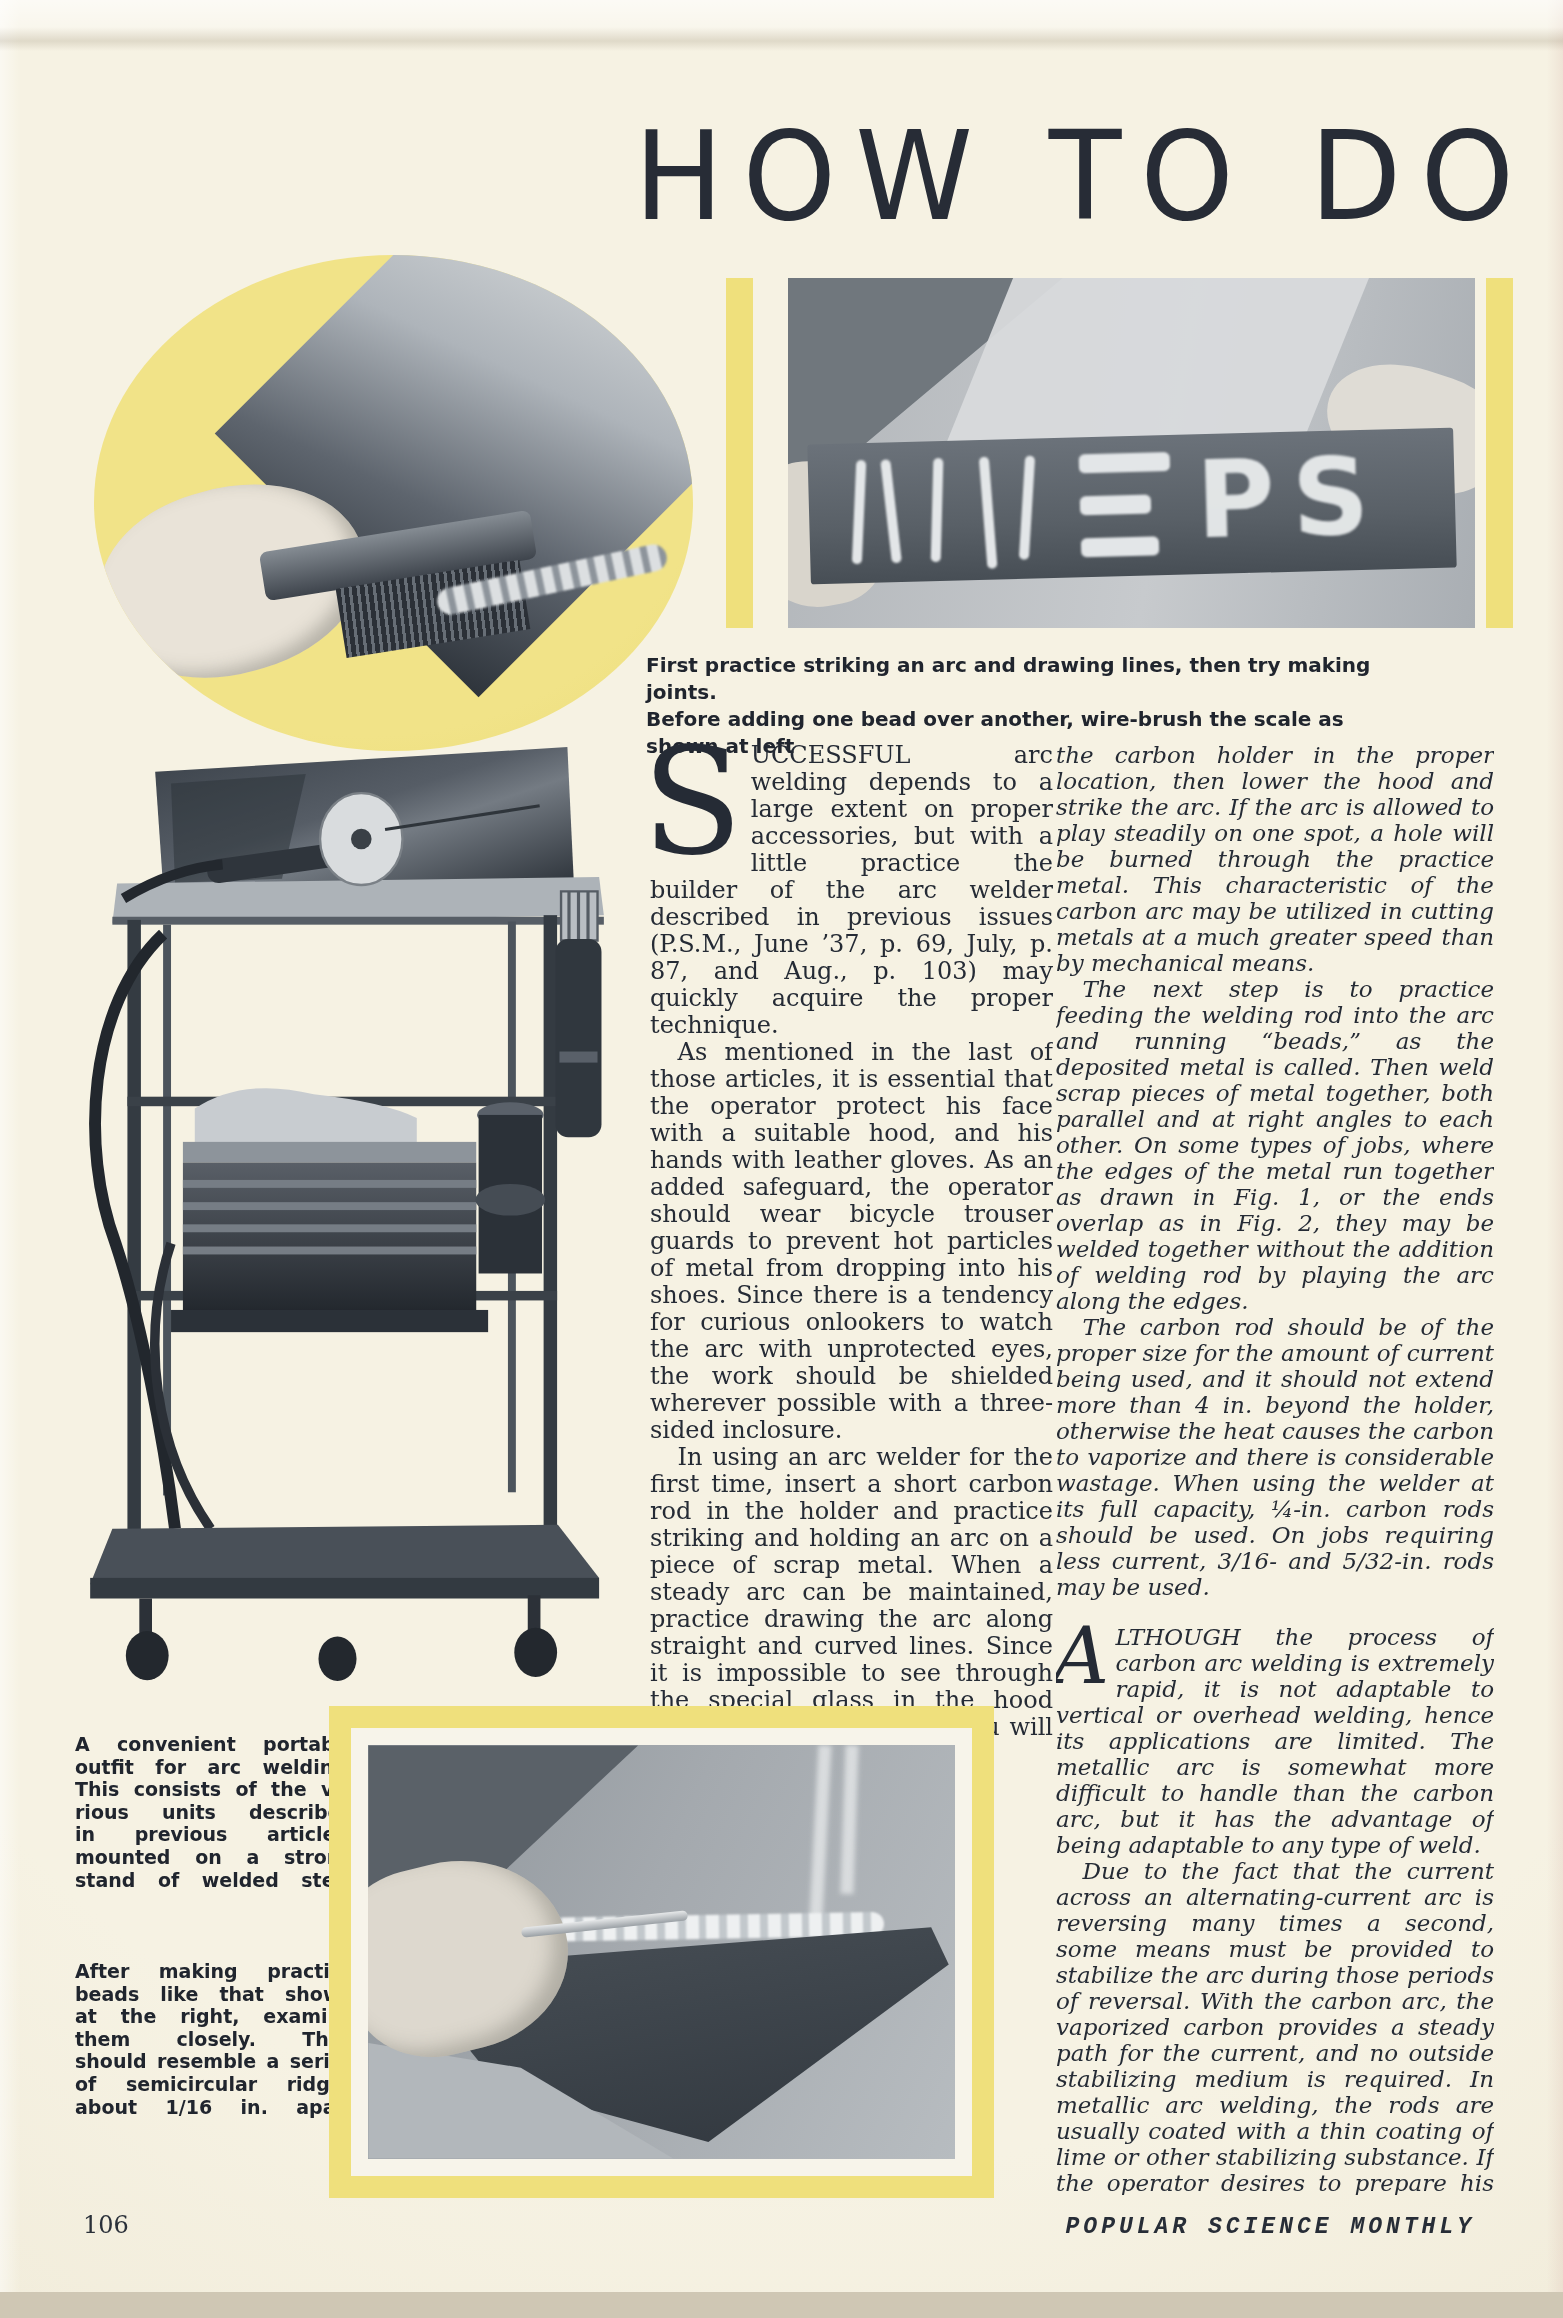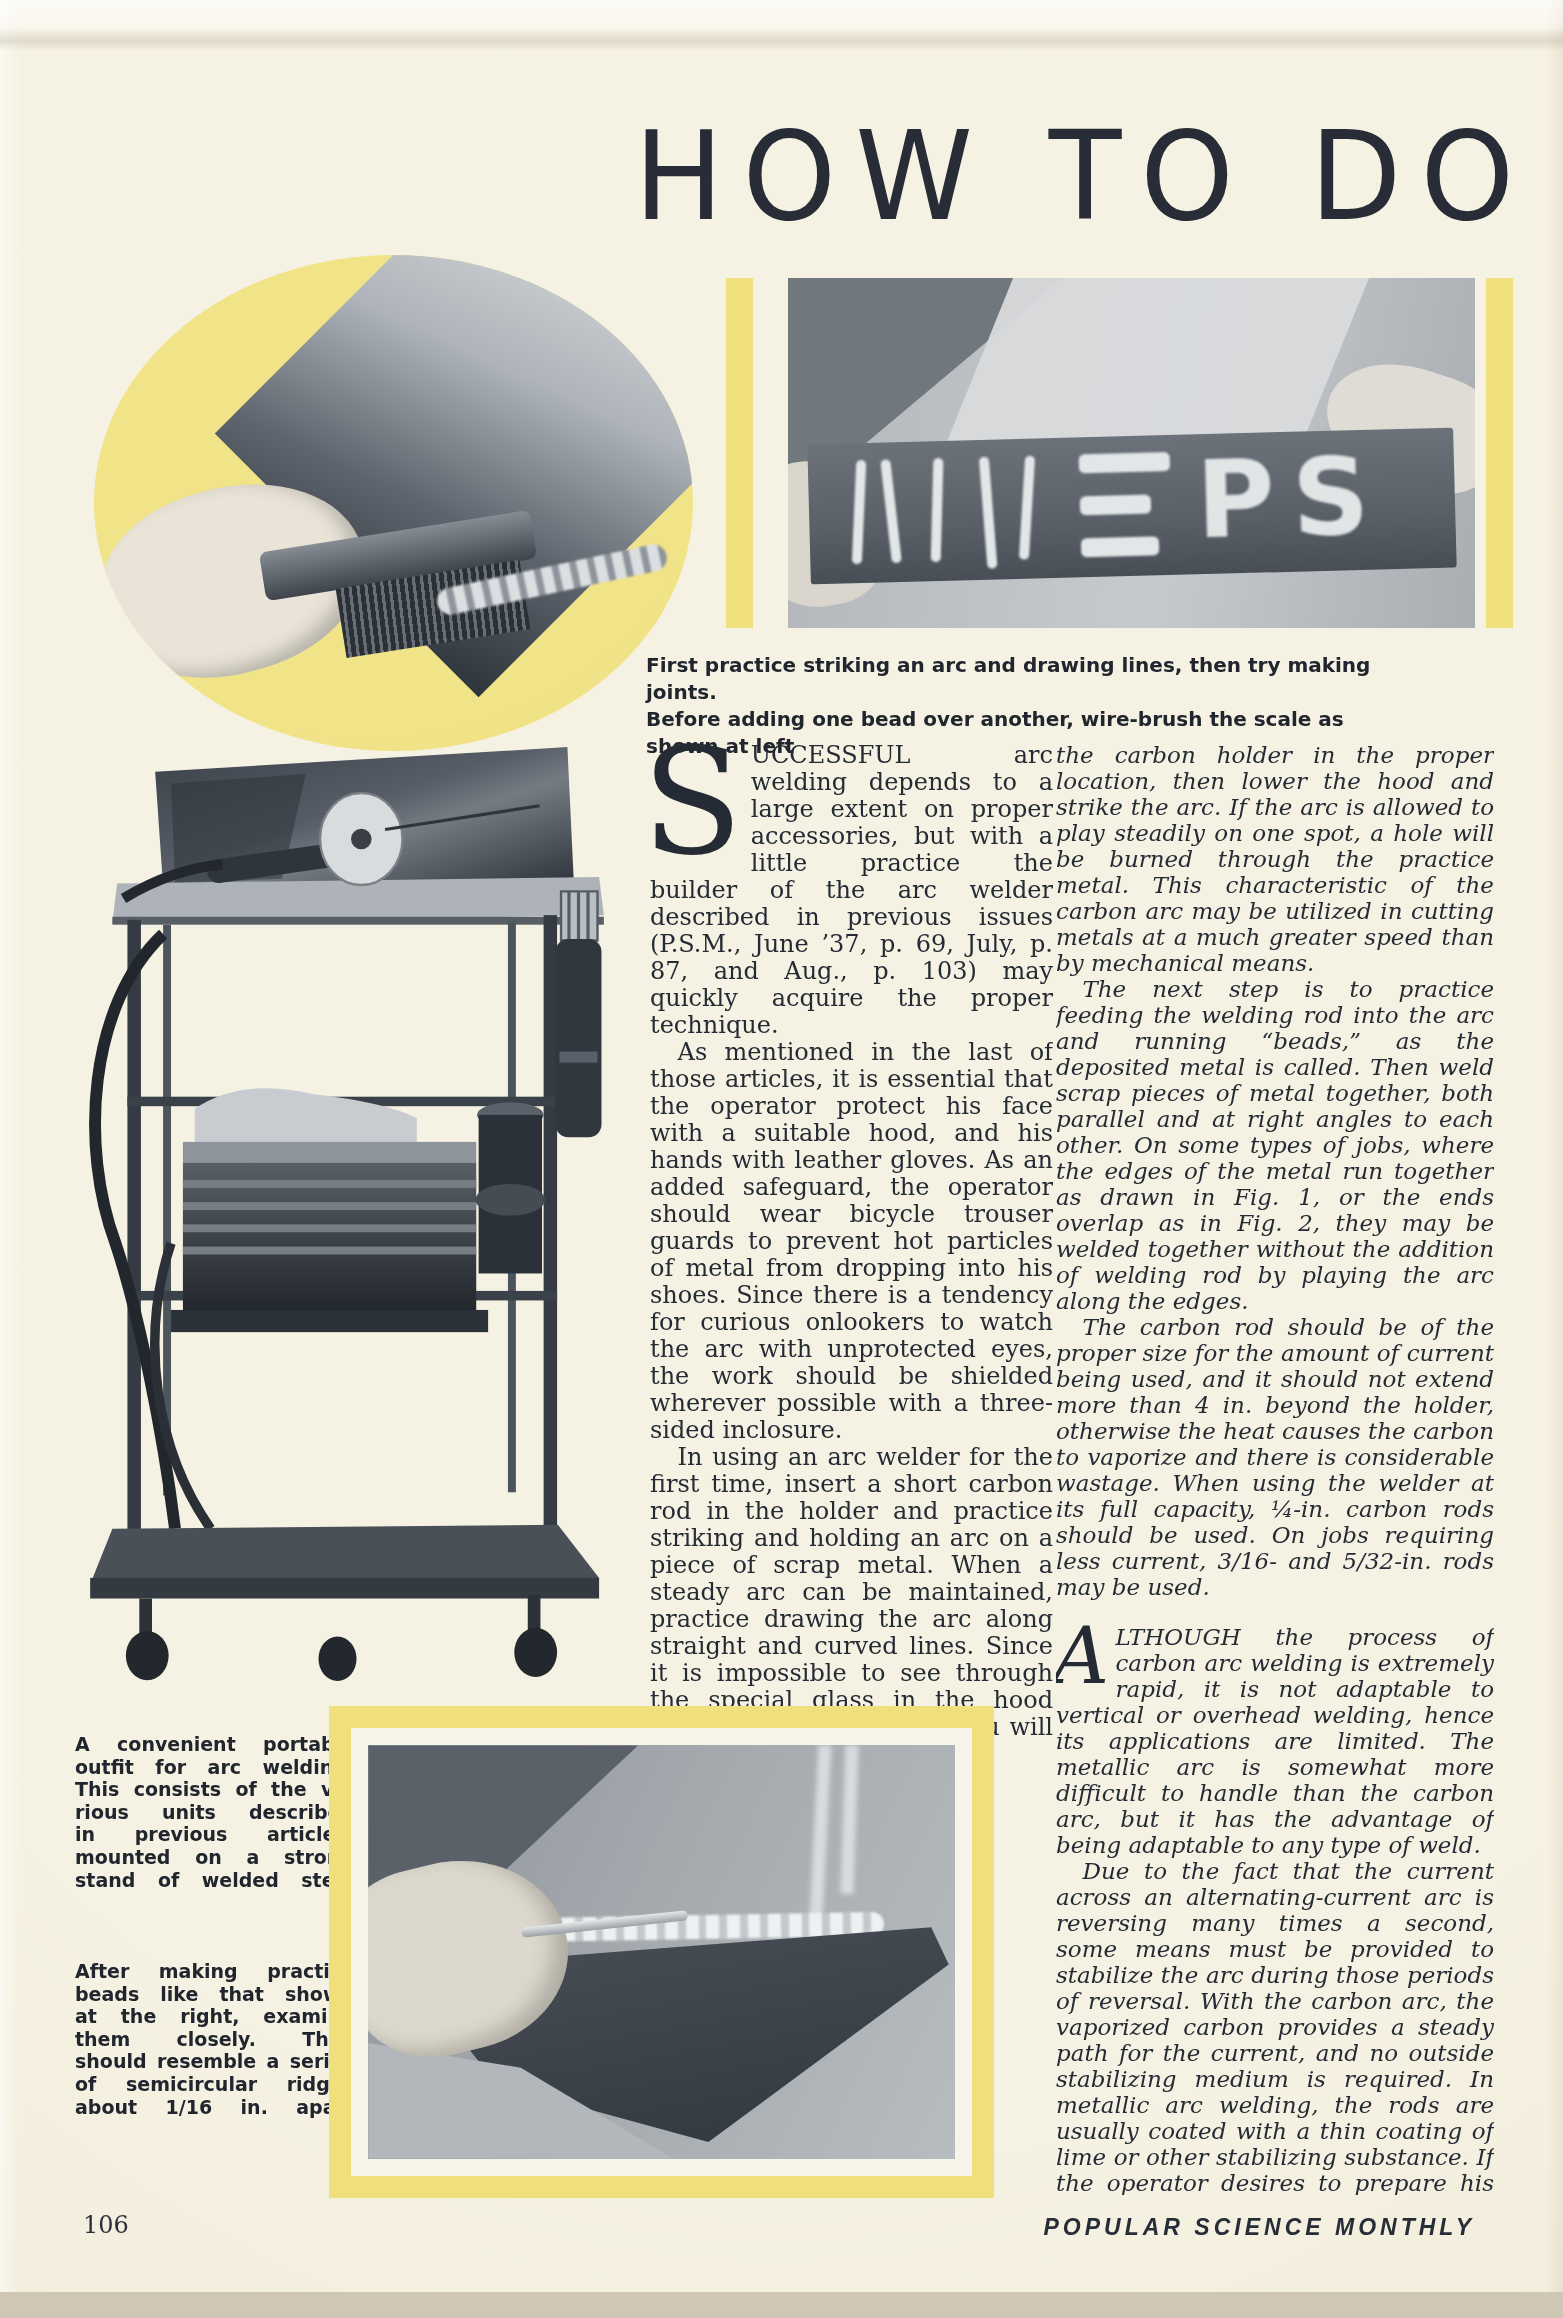--- a/index.html
+++ b/index.html
@@ -171,21 +171,21 @@
     box-shadow:inset -12.7px -9.5px 19px rgba(95,95,85,.35);
   }
   .photo2 .rod{
     position:absolute;left:26%;top:42%;width:167px;height:9.5px;
     background:linear-gradient(#e6e8e9,#9aa0a5);transform:rotate(-6deg);border-radius:4.8px;
   }
   
   .page-number{position:absolute;left:83px;top:2211px;font-size:24px;color:#2a3039;}
   .footer-title{
     position:absolute;left:991px;top:2214px;width:484px;text-align:right;
-    font-family:Liberation Sans, sans-serif;font-style:italic;font-weight:700;
+    font-family:Liberation Mono, monospace;font-style:italic;font-weight:700;
     font-size:23px;letter-spacing:4px;color:#272d37;white-space:nowrap;
   }
 </style>
 </head>
 <body>
 
 <div class="page">
 
   <h1 class="title">HOW TO DO</h1>
 

